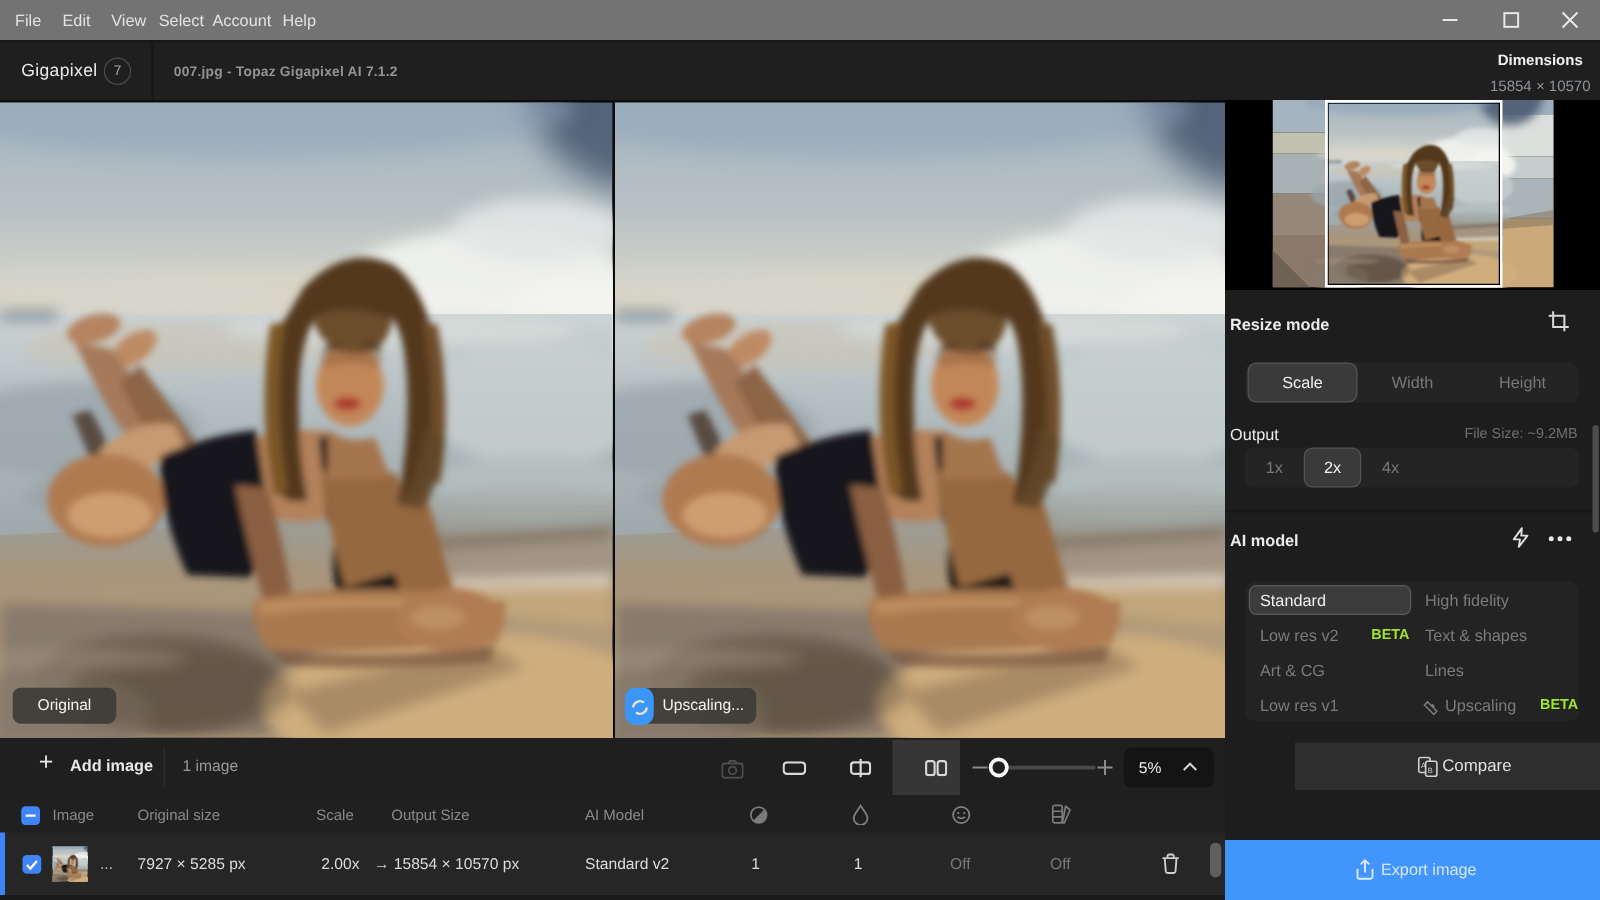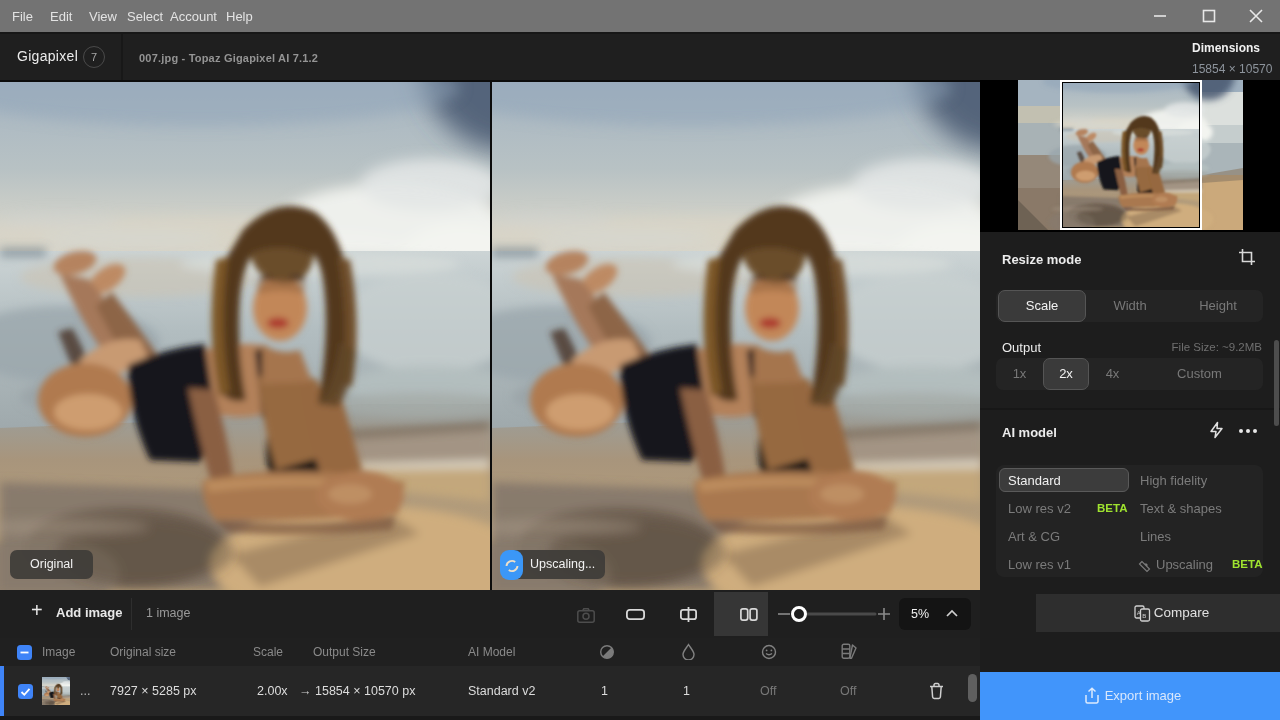--- a/index.html
+++ b/index.html
@@ -10,21 +10,21 @@
 #menubar{left:0;top:0;width:1280px;height:32px;background:#737373;color:#e3e3e3;font-size:13px;}
 #menubar .mi{position:absolute;top:9px;}
 .winbtn{position:absolute;top:0;height:32px;width:40px;}
 
 #header{left:0;top:32px;width:1280px;height:48px;background:#1f1f1f;border-top:2px solid #171717;}
 #logo{position:absolute;left:17px;top:14px;font-size:14px;color:#ececec;letter-spacing:.3px;}
 #badge7{position:absolute;left:83px;top:12px;width:22px;height:22px;border:1px solid #4a4a4a;border-radius:50%;color:#a8a8a8;font-size:11px;text-align:center;line-height:21px;}
 #hsep{position:absolute;left:121px;top:0;width:2px;height:46px;background:#181818;}
 #title{position:absolute;left:139px;top:18px;font-size:11px;font-weight:700;color:#949494;letter-spacing:.2px;}
 #dims{position:absolute;left:1192px;top:7px;text-align:left;}
-#dims .d1{font-size:12px;font-weight:700;color:#f0f0f0;}
+#dims .d1{font-size:12px;font-weight:700;color:#f0f0f0;text-align:center;}
 #dims .d2{font-size:12px;color:#8d949c;margin-top:7px;}
 
 #canvas{left:0;top:80px;width:980px;height:510px;background:#0c0c0c;}
 .pane{position:absolute;top:2px;width:490px;height:508px;overflow:hidden;}
 .pane svg{display:block;}
 .plabel{position:absolute;left:10px;bottom:11px;height:29px;background:rgba(62,60,56,.92);border-radius:7px;color:#f2f2f2;font-size:12.5px;line-height:29px;padding:0 20px;}
 
 #toolbar{left:0;top:590px;width:980px;height:48px;background:#1f1f1f;color:#ddd;}
 #addimg{position:absolute;left:24px;top:15px;font-size:13px;font-weight:700;color:#e8e8e8;}
 #addplus{position:absolute;left:31px;top:9px;font-size:20px;font-weight:400;color:#e8e8e8;}
@@ -38,21 +38,21 @@
 #thead div{position:absolute;top:7px;}
 #trow{left:0;top:666px;width:980px;height:50px;background:#262626;color:#dcdcdc;font-size:12.5px;}
 #trow .c{position:absolute;top:18px;}
 #bluebar{position:absolute;left:0;top:0;width:4px;height:50px;background:#3f84f8;}
 #bstrip{left:0;top:716px;width:980px;height:4px;background:#191919;}
 .cb{position:absolute;width:15px;height:15px;background:#3f84f8;border-radius:3.5px;}
 
 #rpanel{left:980px;top:80px;width:300px;height:640px;background:#1d1d1d;}
 #nav{position:absolute;left:0;top:0;width:300px;height:152px;background:#000;}
 #navrect{position:absolute;left:80px;top:0;width:142px;height:150px;border:2px solid #fff;box-shadow:inset 0 0 0 1px #000;}
-.rlabel{position:absolute;left:22px;font-size:13px;font-weight:700;color:#ececec;}
+.rlabel{position:absolute;left:4px;font-size:13px;font-weight:700;color:#ececec;}
 .seg{position:absolute;left:16px;width:267px;height:32px;background:#242424;border-radius:7px;}
 .seg .on{position:absolute;top:0;height:32px;background:#3a3a3a;border:1px solid #555;border-radius:7px;color:#f2f2f2;text-align:center;font-size:13px;line-height:30px;}
 .seg .off{position:absolute;top:0;height:32px;color:#787878;text-align:center;font-size:13px;line-height:32px;}
 #grid{position:absolute;left:16px;top:385px;width:267px;height:112px;background:#232323;border-radius:8px;font-size:13px;color:#7b7b7b;}
 #gsel{position:absolute;left:3px;top:3px;width:130px;height:24px;background:#3c3c3c;border:1px solid #5a5a5a;border-radius:6px;}
 #grid .gl{position:absolute;left:12px;}
 #grid .gr{position:absolute;left:144px;}
 .beta{color:#9fe32f;font-size:11.5px;font-weight:700;}
 #compare{position:absolute;left:16px;top:514px;width:267px;height:38px;background:#2e2e2e;border-radius:0;color:#e0e0e0;font-size:13.5px;text-align:center;line-height:38px;margin-left:40px;}
 #export{position:absolute;left:0;top:592px;width:300px;height:48px;background:#4195fb;color:#d8e7fc;font-size:13px;text-align:center;line-height:48px;}
@@ -351,21 +351,20 @@
     <div class="on" style="left:2px;width:88px">Scale</div>
     <div class="off" style="left:90px;width:88px">Width</div>
     <div class="off" style="left:178px;width:88px">Height</div>
   </div>
   <span class="rlabel" style="top:260px;font-weight:400;font-size:13px;">Output</span>
   <span class="abs" style="right:18px;top:261px;font-size:11.5px;color:#6f6f6f;">File Size: ~9.2MB</span>
   <div class="seg" style="top:278px">
     <div class="off" style="left:0;width:47px">1x</div>
     <div class="on" style="left:47px;width:46px">2x</div>
     <div class="off" style="left:93px;width:47px">4x</div>
-    <div class="off" style="left:140px;width:127px">Custom</div>
   </div>
   <div class="abs" style="left:0;top:328px;width:300px;height:2px;background:#171717;"></div>
   <span class="rlabel" style="top:345px">AI model</span>
   <svg class="abs" style="left:228px;top:341px" width="17" height="18" viewBox="0 0 17 18">
         <path d="M9.5 1.5 L3 10.5 H8 L7 16.5 L14 7.5 H9 Z" fill="none" stroke="#e0e0e0" stroke-width="1.5" stroke-linejoin="round"></path>
       </svg>
   <svg class="abs" style="left:258px;top:348px" width="20" height="6" viewBox="0 0 20 6">
         <circle cx="3" cy="3" r="2" fill="#e8e8e8"></circle>
         <circle cx="10" cy="3" r="2" fill="#e8e8e8"></circle>
         <circle cx="17" cy="3" r="2" fill="#e8e8e8"></circle>

